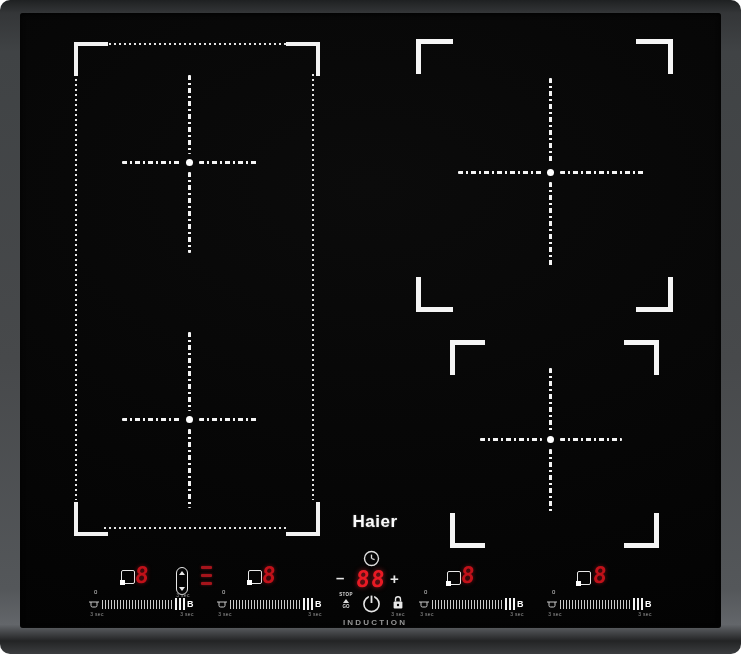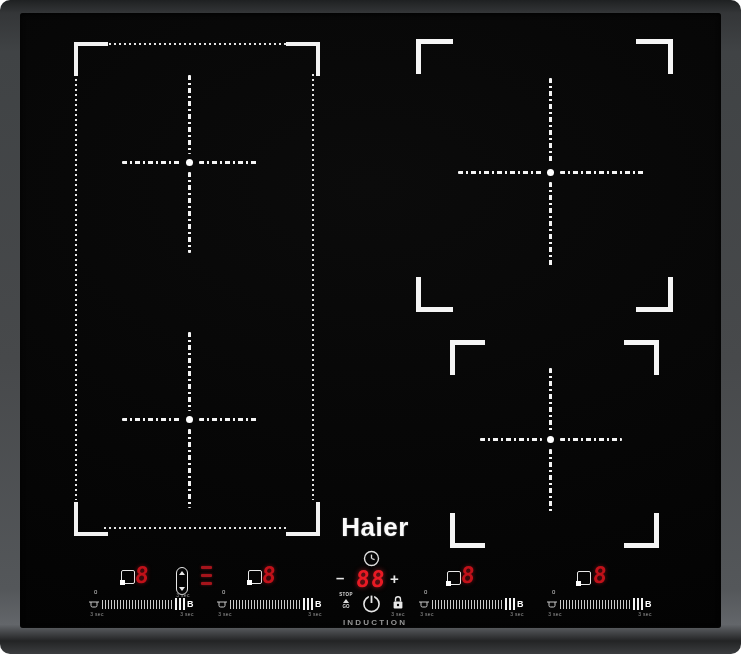--- a/index.html
+++ b/index.html
@@ -66,21 +66,21 @@
   .slider .zero { position:absolute; left:8px; top:-1px; font-size:6px; color:#cfcfcf; }
   .slider .row { position:absolute; left:2px; top:8px; display:flex; align-items:center; width:108px; }
   .slider .ticks { height:9px; width:72px; margin:0 1px 0 2px;
     background:repeating-linear-gradient(90deg,#c9c9c9 0 1px, transparent 1px 3px); }
   .slider .ticksb { height:12px; width:10px; margin-right:2px;
     background:repeating-linear-gradient(90deg,#f5f5f5 0 2px, transparent 2px 4px); }
   .slider .boost { font-size:9px; font-weight:bold; color:#ffffff; line-height:9px; }
   .slider .hl { left:0; bottom:-1px; width:22px; }
   .slider .hr { right:0; bottom:-1px; width:22px; }
   
-  .logo { position:absolute; color:#fbfbfb; font-size:26px; font-weight:bold; letter-spacing:.5px;
+  .logo { position:absolute; color:#fbfbfb; font-size:17px; font-weight:bold; letter-spacing:.5px;
     text-shadow:0 0 2px rgba(255,255,255,.35); }
   .induction { position:absolute; color:#969696; font-size:8px; letter-spacing:2.2px; font-weight:bold; }
   svg { display:block; }
 </style>
 </head>
 <body>
 
 <div class="device">
   <div class="glass"></div>
 

